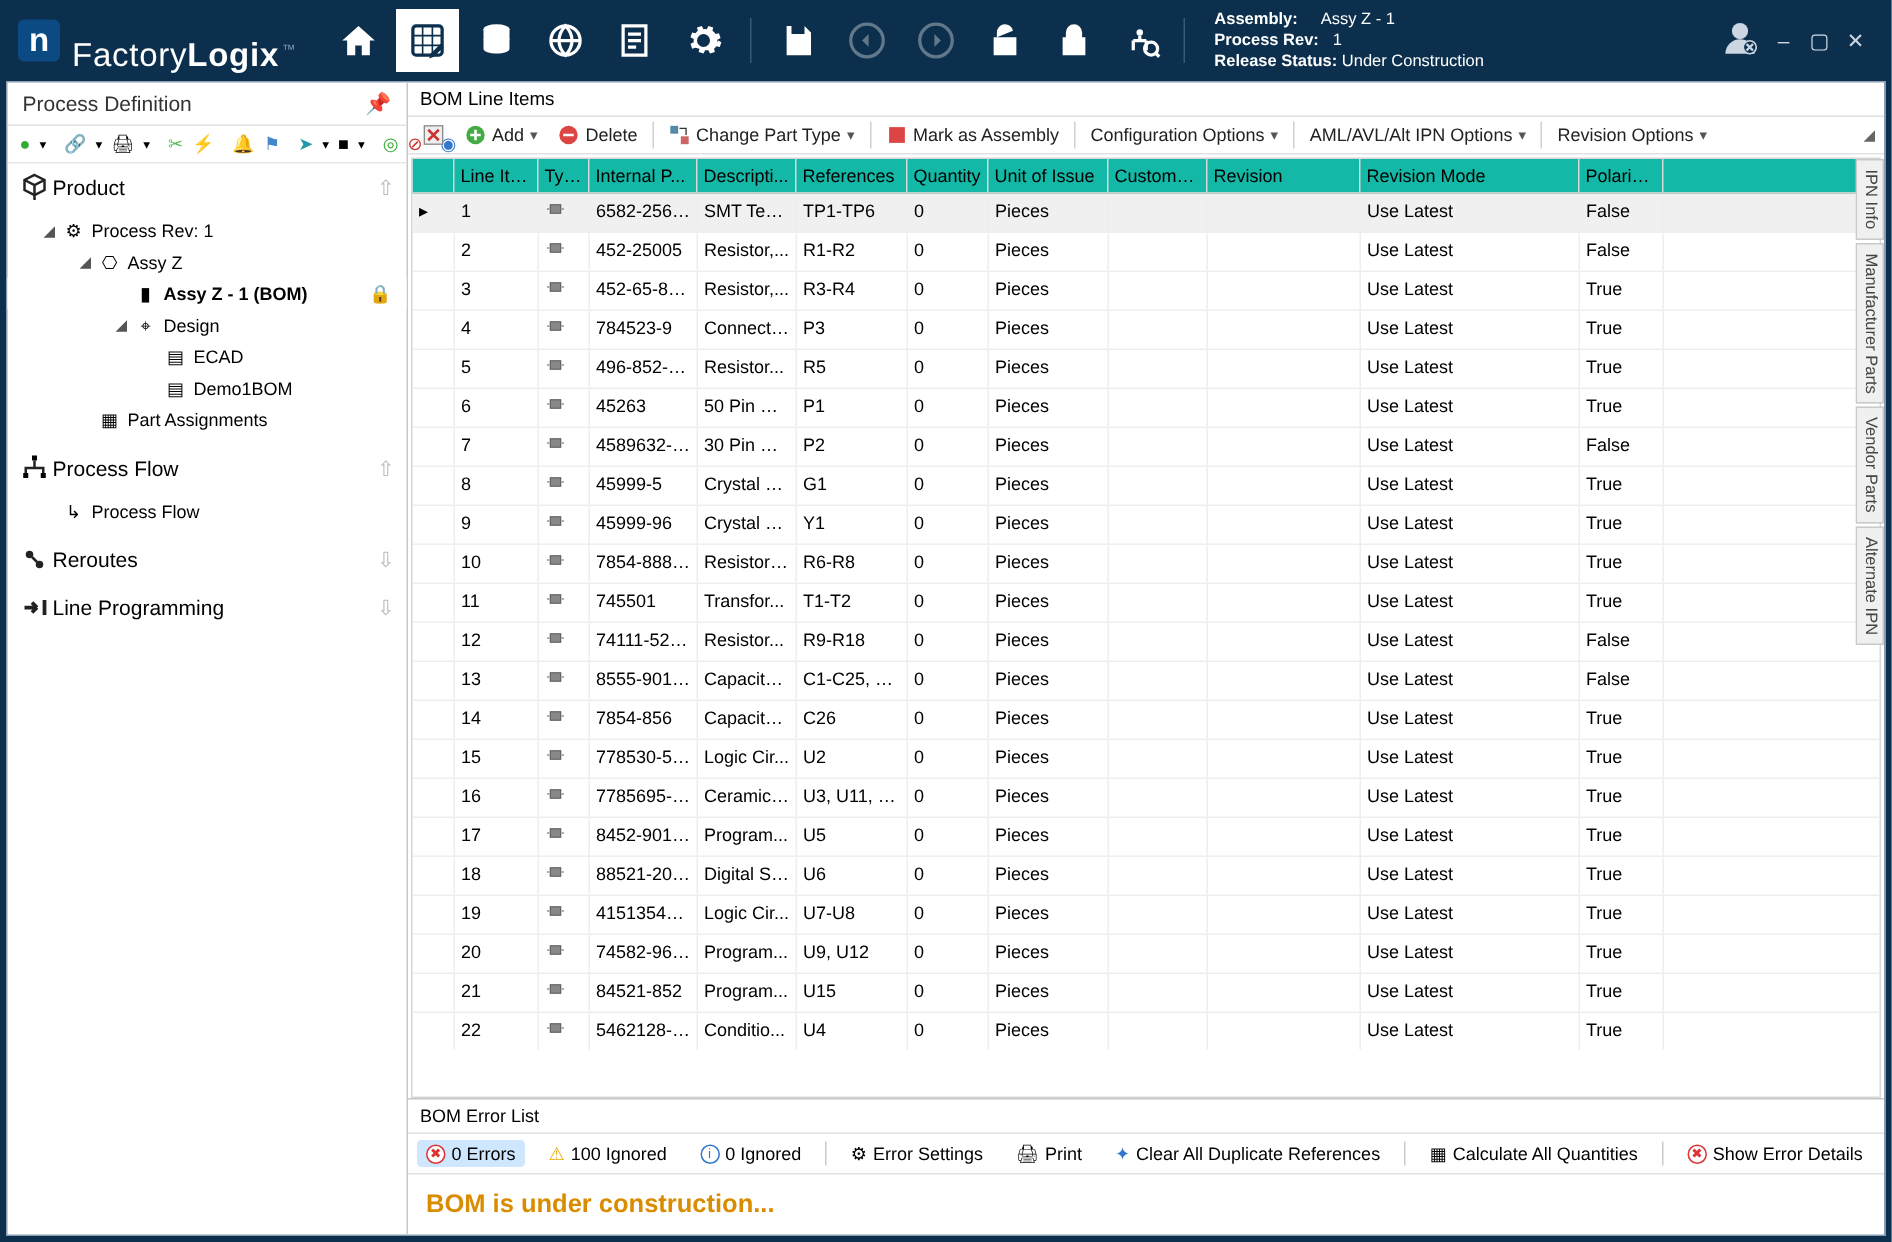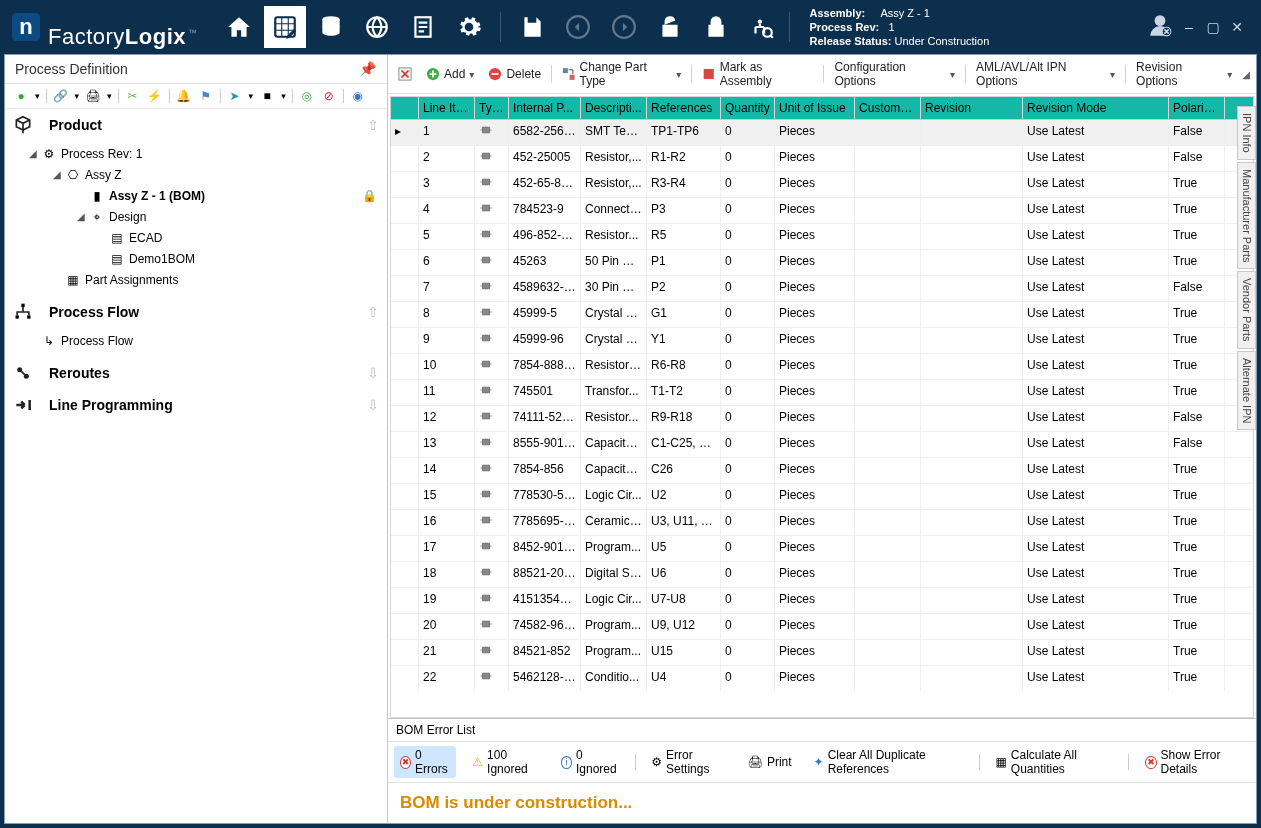--- a/index.html
+++ b/index.html
@@ -22,29 +22,29 @@
   .head-info b { font-weight:700; }
   .win-ctrls { margin-left:auto; display:flex; align-items:center; gap:8px; padding-right:14px; color:#cbd6e2;}
   .win-ctrls .user svg{ width:26px; height:26px;}
   .win-ctrls .btn { cursor:pointer; font-size:14px; width:16px; text-align:center;}
 
   
   .main { display:flex; height: calc(828px - 54px); }
   .inner { background:#fff; border:1px solid #8a9db0; flex:1; display:flex; margin:2px 2px 2px 2px; }
 
   
-  .left { width: 383px; border-right:1px solid #c7c7c7; display:flex; flex-direction:column;}
+  .left { width: 267px; border-right:1px solid #c7c7c7; display:flex; flex-direction:column;}
   .panel-head{ display:flex; align-items:center; padding:6px 10px; font-size:14px; color:#333; border-bottom:1px solid #e1e1e1;}
   .panel-head .pin { margin-left:auto; font-size:14px;}
   .left-tools { display:flex; align-items:center; gap:6px; padding:4px 8px; border-bottom:1px solid #e8e8e8;}
   .left-tools .ico{ width:16px; height:16px; display:inline-flex; align-items:center; justify-content:center; font-size:12px; cursor:pointer;}
   .left-tools .sep{ width:1px; height:14px; background:#ccc;}
 
   .section-head { display:flex; align-items:center; padding:6px 8px; font-size:14px; cursor:pointer;}
-  .section-head .title{ margin-left:16px; font-weight:700;text-align:right;}
+  .section-head .title{ margin-left:2px; font-weight:400;text-align:right;}
   .section-head .arrow{ margin-left:auto; color:#bbb;}
   .section-head .arrow.down{ color:#bbb;}
   .section-head svg{ width:20px; height:20px;}
 
   .tree { font-size:12px; padding:2px 0 6px 0;}
   .tree .row{ display:flex; align-items:center; height:21px; padding-left:8px; cursor:pointer;}
   .tree .tw{ width:12px; display:inline-block; color:#555; font-size:10px;}
   .tree .ico{ width:16px; height:16px; display:inline-flex; align-items:center; justify-content:center; margin-right:4px;}
   .tree .lbl{ white-space:nowrap;}
   .tree .row.selected{ background:#fff; font-weight:700;}
@@ -303,20 +303,21 @@
           <svg viewBox="0 0 24 24" fill="#222">
               <path d="M4 12h10m0 0l-4-4m4 4l-4 4" stroke="#222" stroke-width="3" fill="none"></path>
               <path d="M20 6v12" stroke="#222" stroke-width="3"></path>
             </svg>
           <span class="title">Line Programming</span>
           <span class="arrow down">⇩</span>
         </div>
       </div>
 
       <div class="right">
+        <div class="grid-head-bar">BOM Line Items</div>
         <div class="toolbar2">
           <span class="btn">
               <svg viewBox="0 0 16 16">
                 <rect x="1" y="1" width="14" height="14" fill="#eee" stroke="#888"></rect>
                 <path d="M4 4l8 8M12 4l-8 8" stroke="#c33" stroke-width="2"></path>
               </svg>
             </span>
           <span class="btn caret">
               <svg viewBox="0 0 16 16">
                 <circle cx="8" cy="8" r="7" fill="#4a4"></circle>

